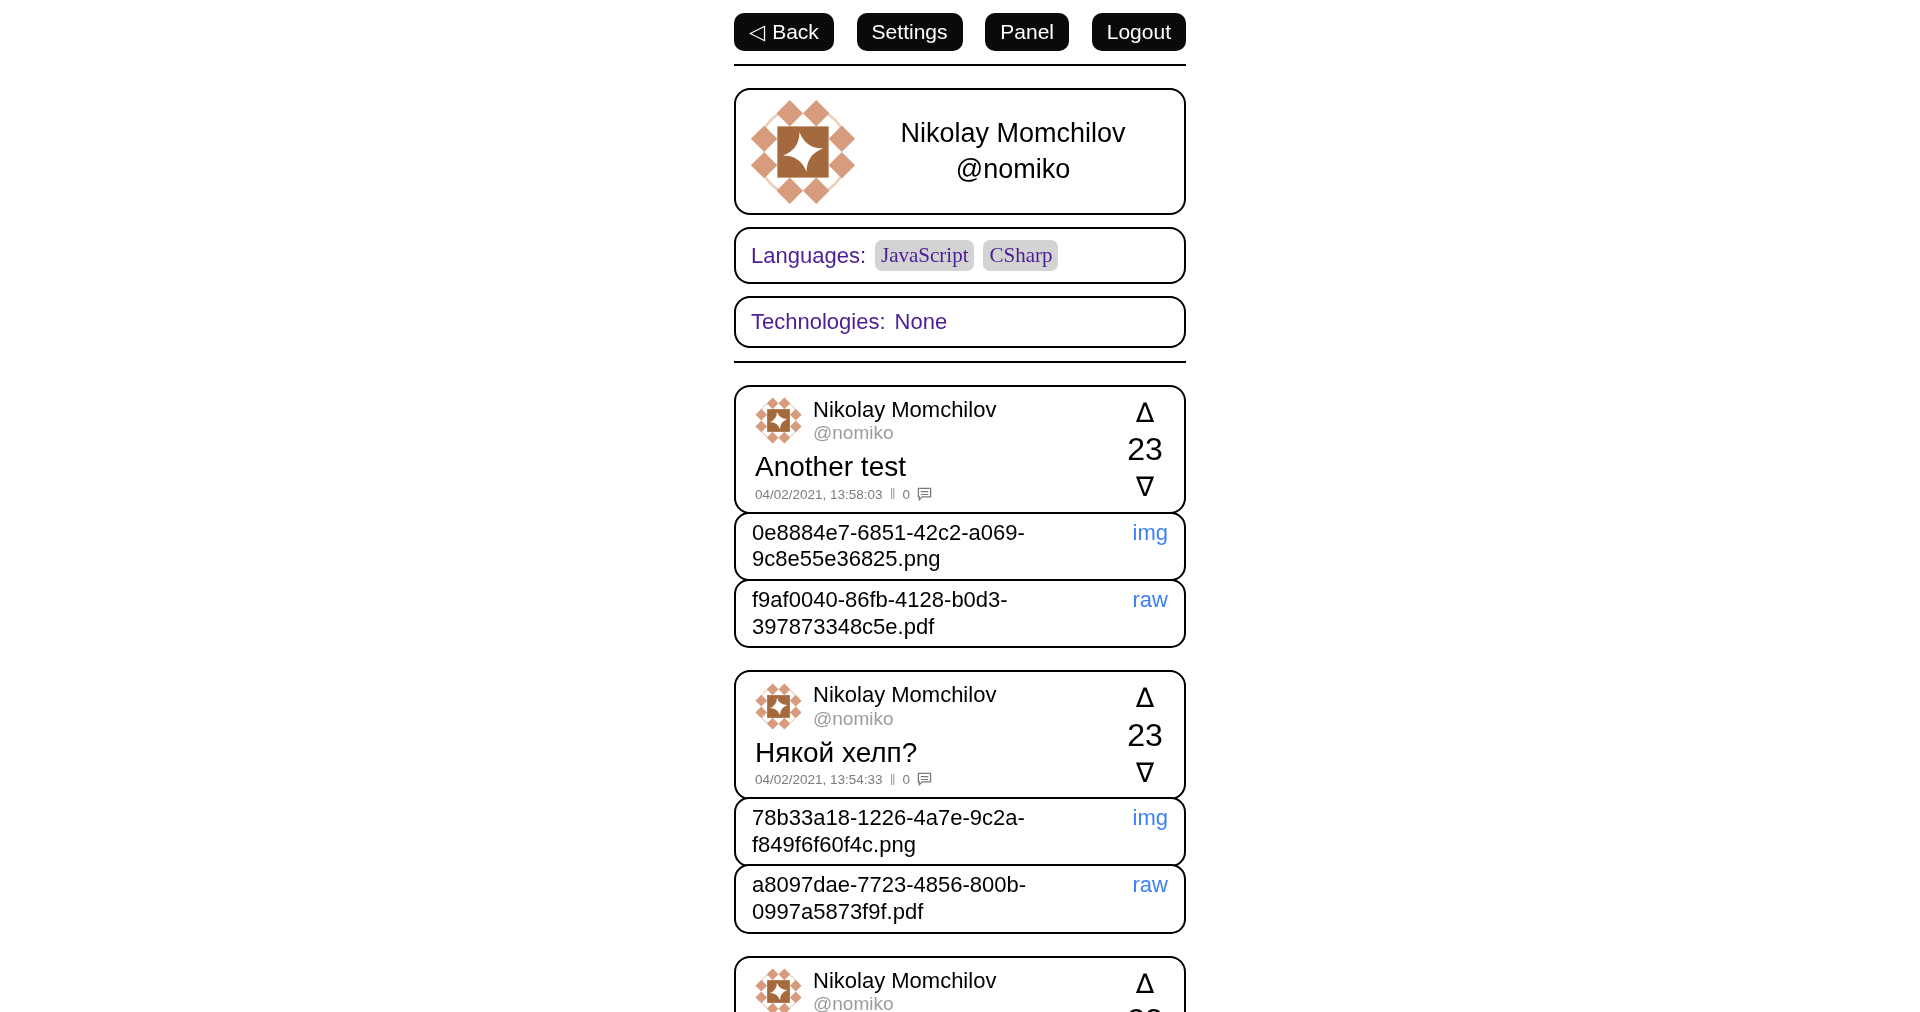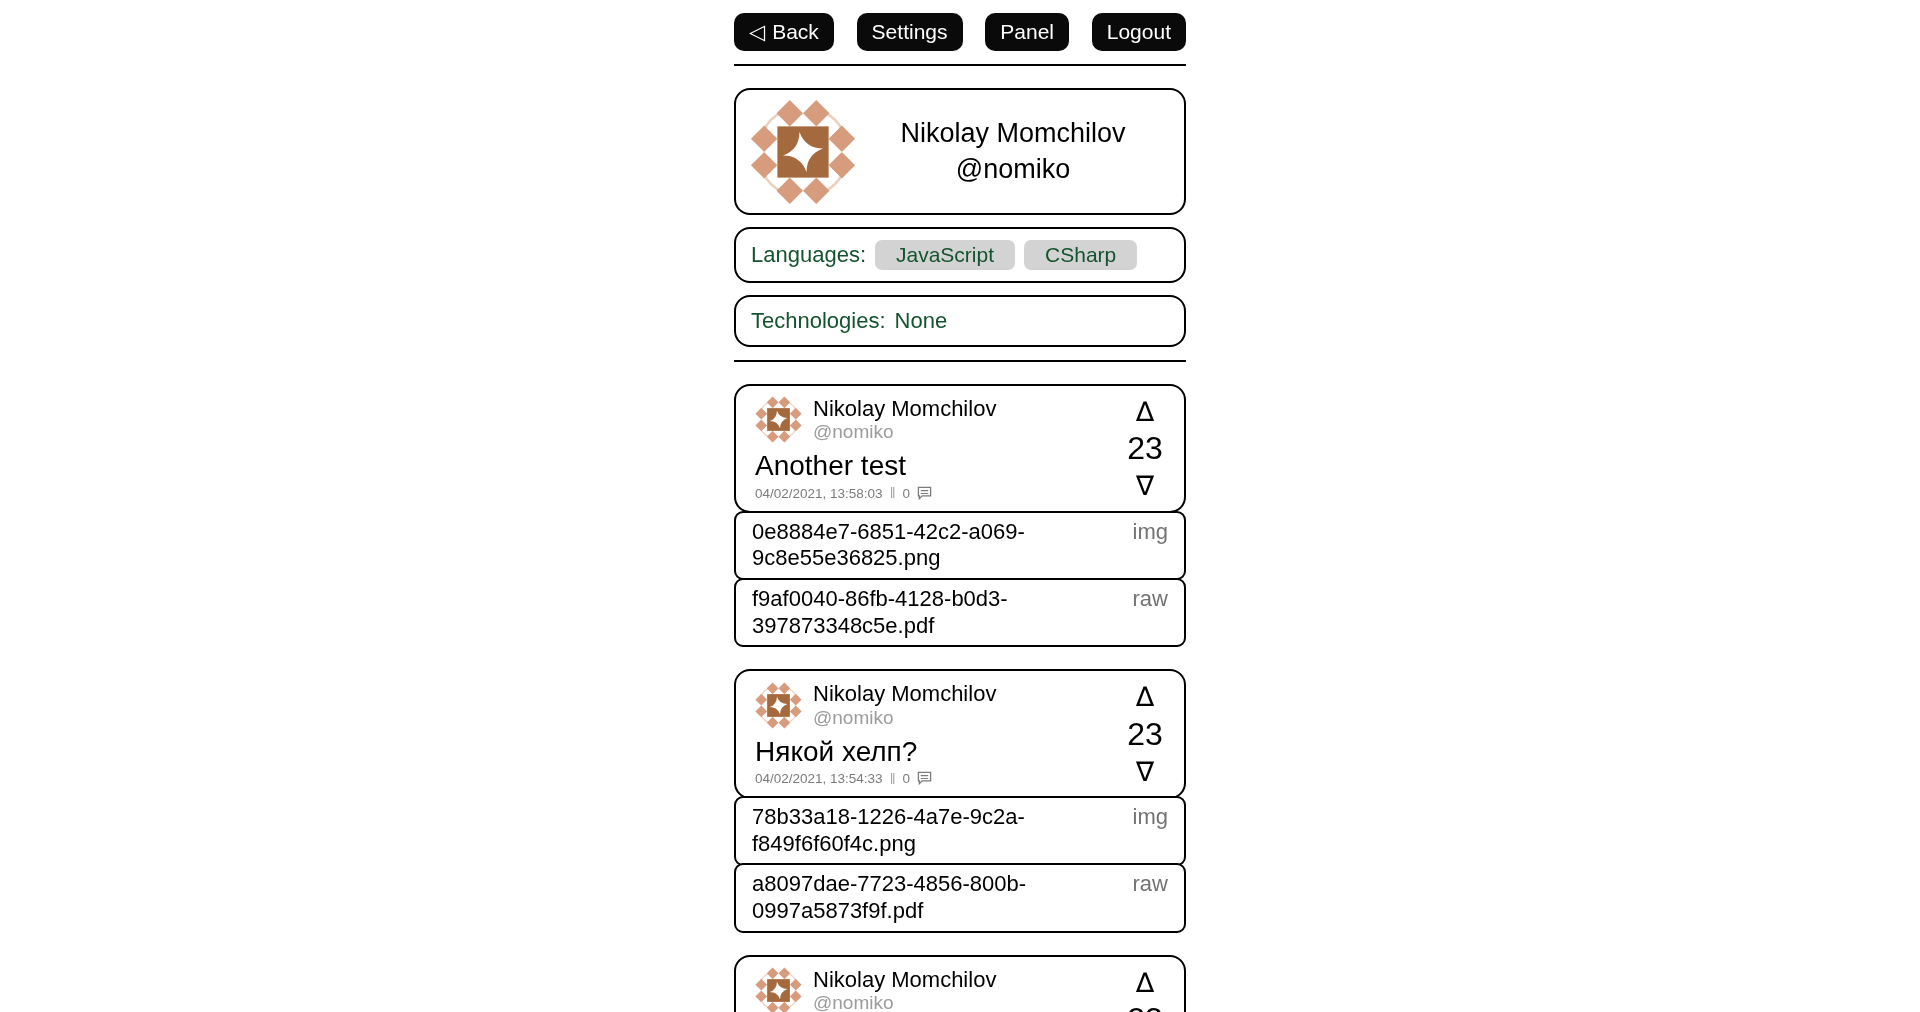--- a/index.html
+++ b/index.html
@@ -19,46 +19,46 @@
     font-family:"Liberation Sans",sans-serif;display:inline-flex;align-items:center;gap:7px;}
   .hr{border:none;border-top:2.5px solid var(--border);margin:13px 0 11px 0;}
 
   
   .card{border:2.5px solid var(--border);border-radius:16px;background:#fff;margin-top:22px;}
   .profile-card{display:flex;align-items:center;padding:10px 14px;height:127px;}
   .avatar-lg{width:106px;height:106px;flex:0 0 auto;}
   .profile-name{flex:1;text-align:center;font-size:27px;line-height:1.3;color:#000;}
 
   .info-card{margin-top:12px;padding:11px 15px;font-size:22px;display:flex;
-    align-items:center;flex-wrap:wrap;gap:9px;color:#14532d;}
-  .badge{background:var(--badge-bg);border-radius:7px;padding:3px 21px;font-size:21px;}
+    align-items:center;flex-wrap:wrap;gap:9px;color:#4c1d95;}
+  .badge{background:var(--badge-bg);border-radius:7px;padding:3px 6px;font-size:21px;font-family:Liberation Serif, serif;}
 
   
   .post-group{margin-bottom:16px;}
   .post-header{display:flex;padding:10px 0;min-height:113px;}
   .post-main{flex:1;min-width:0;padding:0 0 0 19px;}
   .post-user{display:flex;align-items:center;gap:11px;}
   .avatar-sm{width:47px;height:47px;flex:0 0 auto;}
   .post-author{font-size:22px;color:#000;line-height:1.15;}
   .post-handle{font-size:19px;color:var(--muted);line-height:1.15;}
   .post-title{font-size:28px;color:#000;padding:7px 0 3px 0;}
   .post-meta{display:flex;align-items:center;gap:7px;font-size:13.5px;color:var(--meta);}
   .meta-sep{font-size:14px;color:#a3a3a3;}
   .comment-icon{width:15px;height:15px;display:inline-block;}
   .votes{width:78px;flex:0 0 auto;display:flex;flex-direction:column;align-items:center;
     justify-content:space-between;padding:2px 0;font-size:25px;color:#000;}
   .vote-arrow{font-size:27px;line-height:1;cursor:pointer;background:none;border:none;
     font-family:"DejaVu Sans",sans-serif;color:#000;}
   .vote-count{font-size:32px;}
 
-  .attachment-row{border:2.5px solid var(--border);border-radius:9px;margin-top:-2.5px;
+  .attachment-row{border:2.5px solid var(--border);border-radius:15px;margin-top:-2.5px;
     padding:6px 16px;display:flex;justify-content:space-between;gap:16px;
     font-size:22px;line-height:1.22;background:#fff;position:relative;}
   .attachment-name{max-width:330px;word-break:break-word;color:#000;}
-  .attachment-type{color:#737373;flex:0 0 auto;}
+  .attachment-type{color:#3b82f6;flex:0 0 auto;}
 </style>
 </head>
 <body>
 
 <svg width="0" height="0" style="position:absolute" aria-hidden="true">
   <defs>
     <g id="identicon">
       <g style="stroke:var(--avatar-faint);stroke-width:3;fill:none">
         <path d="M16 34 A46 46 0 0 1 34 16"></path>
         <path d="M86 16 A46 46 0 0 1 104 34"></path>

